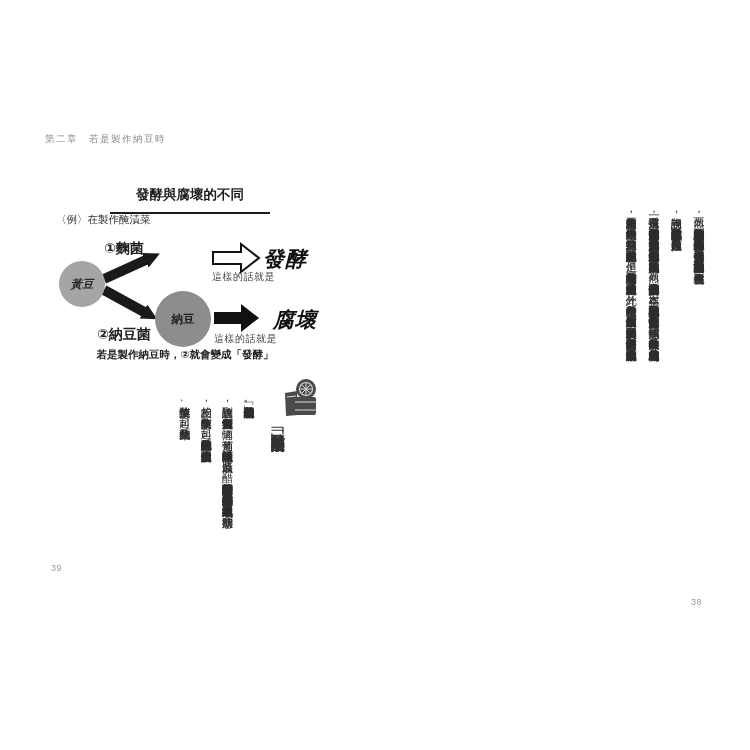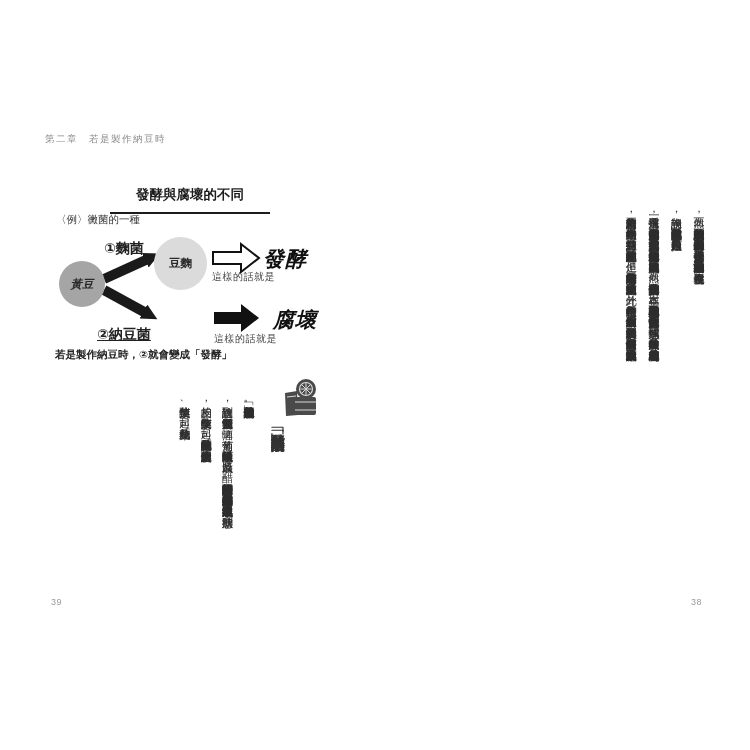--- a/index.html
+++ b/index.html
@@ -22,72 +22,72 @@
     font-size:10.5px;color:#333;}
   .node{border-radius:50%;display:flex;align-items:center;justify-content:center;
     font-family:"Liberation Sans","DejaVu Sans",sans-serif;font-weight:bold;
     font-size:11.5px;color:#2a2a2a;}
   .node-soybean{left:59px;top:261px;width:46px;height:46px;background:#a5a5a5;font-style:italic;}
   .node-koji{left:154px;top:237px;width:53px;height:53px;background:#dbdbdb;}
   .node-natto{left:155px;top:291px;width:56px;height:56px;background:#8d8d8d;color:#1e1e1e;}
   .arrow-label{font-family:"Liberation Sans","DejaVu Sans",sans-serif;font-weight:600;
     font-size:14px;color:#222;}
   .arrow1-label{left:104px;top:240px;}
-  .arrow2-label{left:97px;top:326px;text-decoration:underline;}
+  .arrow2-label{left:97px;top:326px;}
   .result{font-family:"Liberation Sans","DejaVu Sans",sans-serif;font-weight:bold;
     font-size:21px;color:#111;letter-spacing:1px;font-style:italic;}
   .result-fermentation{left:263px;top:245px;}
   .result-spoilage{left:273px;top:306px;}
   .arrow-caption{font-family:"Liberation Sans","DejaVu Sans",sans-serif;
     font-size:10px;color:#444;letter-spacing:.5px;}
   .caption1{left:212px;top:270px;}
   .caption2{left:214px;top:332px;}
-  .diagram-note{left:55px;top:348px;width:260px;
+  .diagram-note{left:55px;top:348px;width:260px;text-align:center;
     font-family:"Liberation Sans","DejaVu Sans",sans-serif;font-weight:600;
     font-size:10.5px;color:#222;}
   
   .section-icon{left:282px;top:377px;width:36px;height:40px;}
   .section-title{left:268px;top:422px;height:150px;font-size:14px;font-weight:bold;
     color:#333;line-height:1.4;letter-spacing:.5px;}
   .left-body{left:28px;top:376px;width:231px;height:200px;
     font-size:11px;line-height:1.95;color:#2e2e2e;}
   .left-body p{margin:0;text-indent:2em;}
   
   .right-body{left:390px;top:192px;width:320px;height:388px;
     font-size:11px;line-height:2.05;color:#2e2e2e;}
   .right-body p{margin:0;text-indent:1.5em;}
   .page-number{font-family:"Liberation Sans","DejaVu Sans",sans-serif;
     font-size:9px;color:#9a9a9a;letter-spacing:.5px;}
-  .page-number-left{left:51px;top:597px;}
+  .page-number-left{left:51px;top:563px;}
   .page-number-right{left:691px;top:597px;}
 </style>
 </head>
 <body>
 
 <div class="spread">
 
   <div class="abs running-header">第二章　若是製作納豆時</div>
 
   <div class="abs diagram-title">發酵與腐壞的不同</div>
-  <div class="abs example-label">〈例〉黴菌的一種</div>
+  <div class="abs example-label">〈例〉在製作醃漬菜</div>
 
   <svg class="abs" style="left:40px;top:230px;" width="270" height="130" viewBox="40 230 270 130">
     <defs>
       <marker id="head" markerUnits="userSpaceOnUse" markerWidth="20" markerHeight="20" refX="3" refY="8" orient="auto">
         <path d="M0,0 L16,8 L0,16 Z" fill="#1a1a1a"></path>
       </marker>
     </defs>
     <line x1="104" y1="279" x2="148" y2="259" stroke="#1a1a1a" stroke-width="10" marker-end="url(#head)"></line>
     <line x1="104" y1="290" x2="146" y2="313" stroke="#1a1a1a" stroke-width="10" marker-end="url(#head)"></line>
     <polygon points="213,252 241,252 241,244 259,258 241,272 241,264 213,264" fill="#ffffff" stroke="#111" stroke-width="2"></polygon>
     <polygon points="214,312 241,312 241,304 259,318 241,332 241,324 214,324" fill="#111"></polygon>
   </svg>
 
   <div class="abs node node-soybean">黃豆</div>
-  <div class="abs node node-koji">豆麴</div>
+  <div class="abs node node-natto">納豆</div>
 
   <div class="abs arrow-label arrow1-label">①麴菌</div>
   <div class="abs arrow-label arrow2-label">②納豆菌</div>
 
   <div class="abs result result-fermentation">發酵</div>
   <div class="abs result result-spoilage">腐壞</div>
 
   <div class="abs arrow-caption caption1">這樣的話就是</div>
   <div class="abs arrow-caption caption2">這樣的話就是</div>
 

